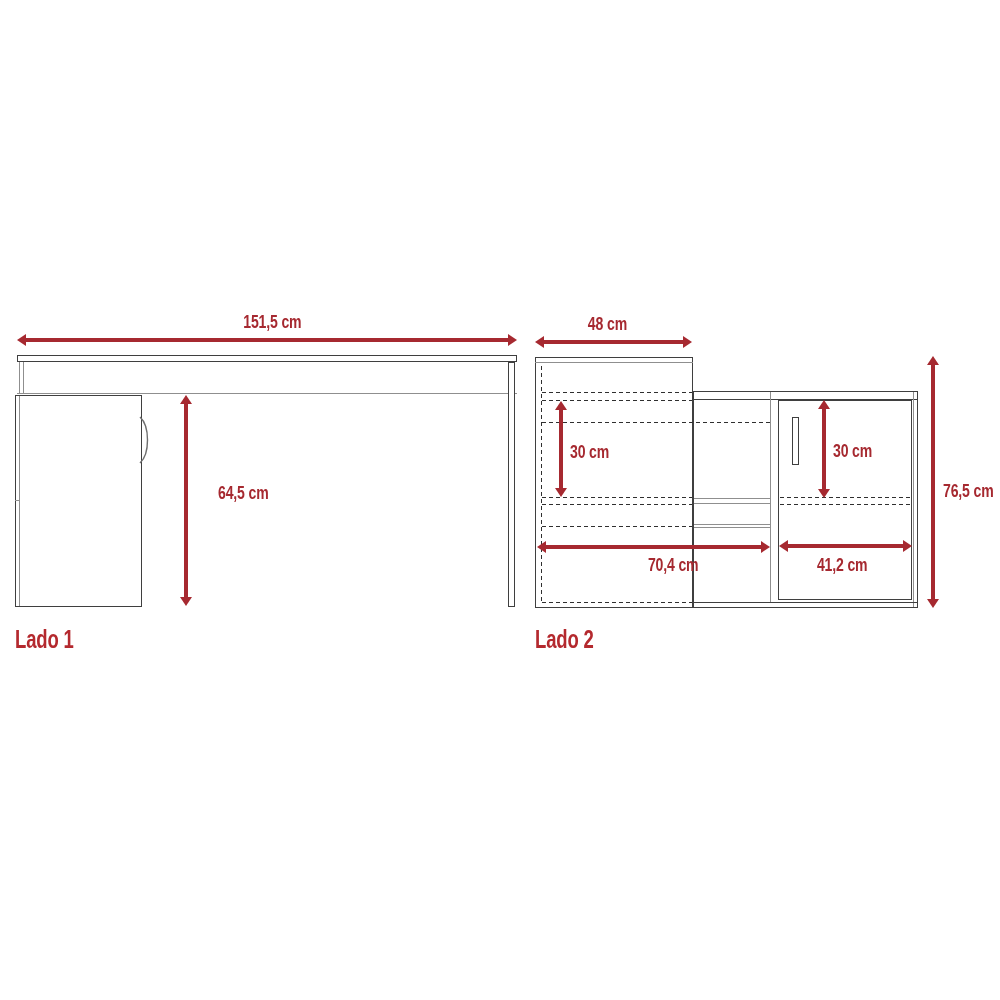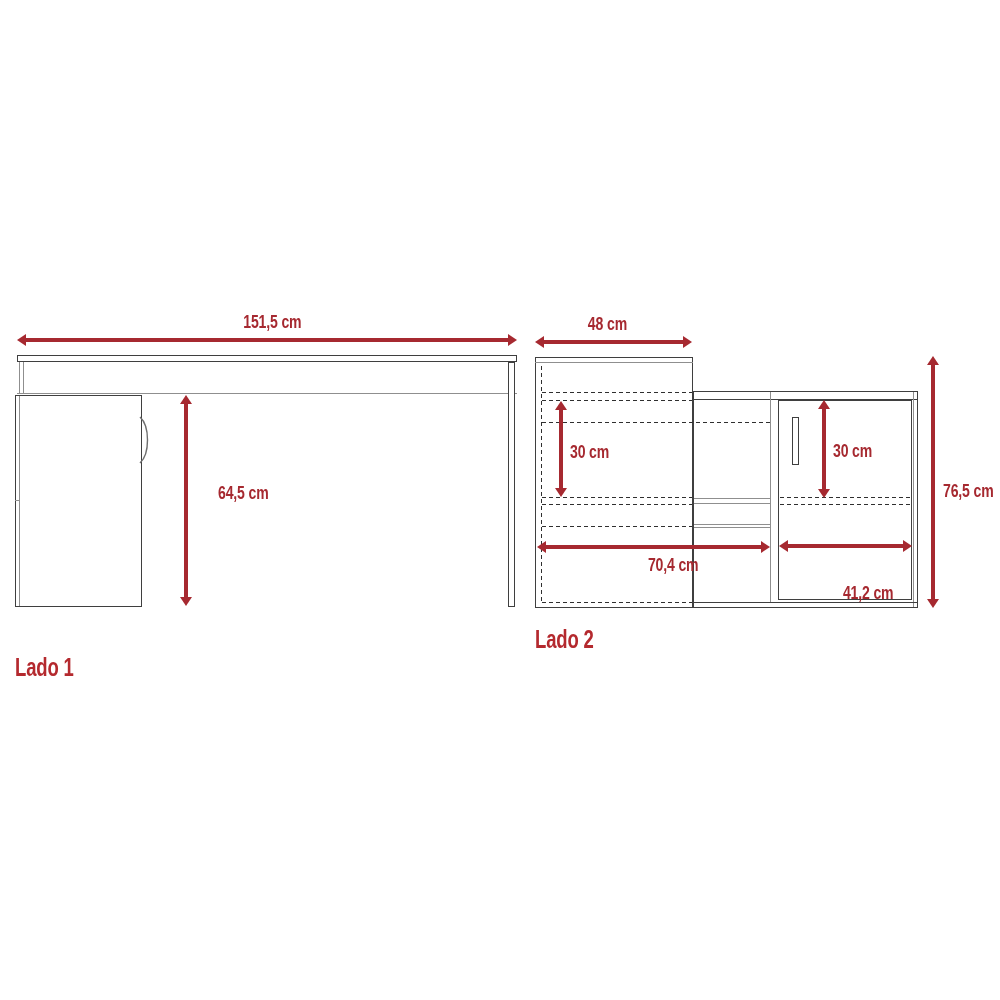--- a/index.html
+++ b/index.html
@@ -64,21 +64,21 @@
     <div class="rect fill" style="left:508px;top:362px;width:7px;height:245px;"></div>
 
     <div class="harrow" style="left:25px;top:338px;width:484px;"></div>
     <div class="dim center" style="left:172px;top:312px;width:200px;">
       <span class="sc">151,5 cm</span>
     </div>
     <div class="varrow" style="left:184px;top:403px;height:195px;"></div>
     <div class="dim left" style="left:202px;top:483px;margin-left:16px;">
       <span class="sc">64,5 cm</span>
     </div>
-    <div class="side-label" style="left:15px;top:627px;margin-top:28px;">
+    <div class="side-label" style="left:15px;top:627px;">
       <span class="sc">Lado 1</span>
     </div>
   </div>
 
   <div>
 
     <div class="rect" style="left:535px;top:357px;width:158px;height:251px;"></div>
     <div class="hline" style="left:535px;top:362px;width:158px;"></div>
 
     <div class="vdash" style="left:541px;top:366px;height:236px;"></div>
@@ -120,21 +120,21 @@
     <div class="dim left" style="left:833px;top:441px;">
       <span class="sc">30 cm</span>
     </div>
 
     <div class="harrow" style="left:545px;top:545px;width:217px;"></div>
     <div class="dim center" style="left:573px;top:555px;width:200px;">
       <span class="sc">70,4 cm</span>
     </div>
 
     <div class="harrow" style="left:787px;top:544px;width:117px;"></div>
-    <div class="dim center" style="left:768px;top:555px;width:200px;margin-top:28px;">
+    <div class="dim center" style="left:742px;top:555px;width:200px;">
       <span class="sc">41,2 cm</span>
     </div>
 
     <div class="varrow" style="left:931px;top:364px;height:236px;"></div>
     <div class="dim left" style="left:943px;top:481px;">
       <span class="sc">76,5 cm</span>
     </div>
 
     <div class="side-label" style="left:535px;top:627px;text-align:center;">
       <span class="sc">Lado 2</span>

